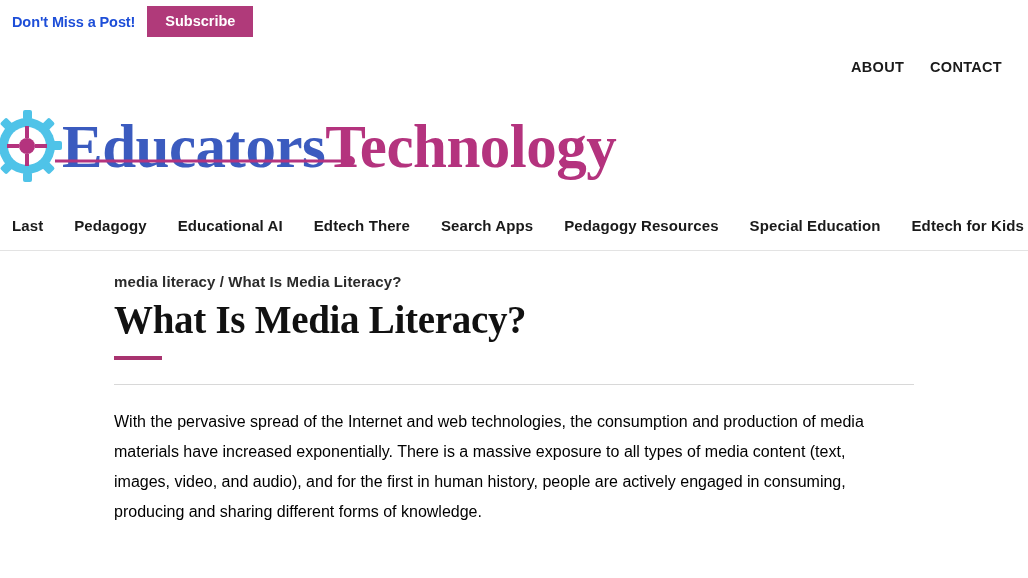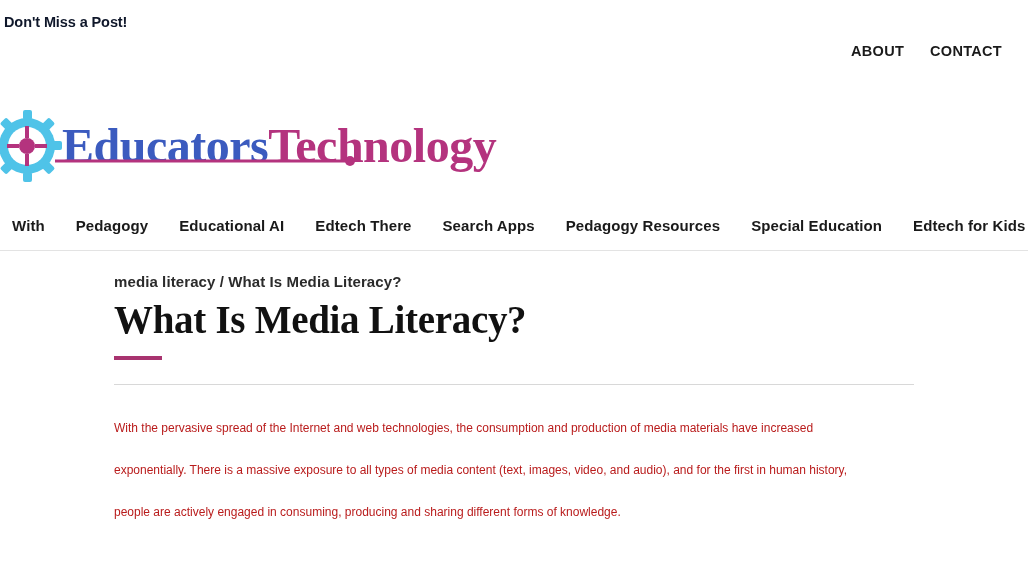--- a/index.html
+++ b/index.html
@@ -17,43 +17,43 @@
   .topbar {
     height: 43px;
     background: #ffffff;
     display: flex;
     align-items: center;
     padding-left: 0;
   }
   .topbar-text {
     font-size: 14.5px;
     font-weight: bold;
-    color: #0f172a;
+    color: #1d4ed8;
     letter-spacing: -0.1px;
-    margin-left: 4px;
+    margin-left: 12px;
     padding-left: 0;
   }
   .subscribe-btn {
     margin-left: 12px;
     background: #b03a7a;
     color: #ffffff;
     border: none;
     font-family: "Liberation Sans", sans-serif;
     font-size: 14.5px;
     font-weight: bold;
     padding: 8px 18px;
     cursor: pointer;
     line-height: 1.1;
   }
 
   
   .utility {
     height: 48px;
     display: flex;
-    align-items: flex-start;
+    align-items: center;
     justify-content: flex-end;
     padding-right: 0;
     background: #ffffff;
   }
   .utility-link {
     font-size: 14.5px;
     font-weight: bold;
     color: #1a1a1a;
     letter-spacing: 0.3px;
     text-decoration: none;
@@ -104,21 +104,21 @@
   }
   .logo-mark {
     width: 72px;
     height: 88px;
     position: relative;
     flex: 0 0 auto;
     margin-left: -6px;
   }
   .logo-wordmark {
     font-family: "Liberation Serif", serif;
-    font-size: 48px;
+    font-size: 61px;
     line-height: 1;
     letter-spacing: -0.5px;
     white-space: nowrap;
     margin-left: -4px;
   }
   .word-educators { color: #3b5bbf; font-weight: bold; }
   .word-technology { color: #b4337e; font-weight: bold; }
 
   
   .logo-svg { display: block; }
@@ -180,31 +180,32 @@
     color: #2b2b2b;
     margin-bottom: 24px;
   }
   .byline-rule {
     width: 800px;
     height: 1px;
     background: #d8d8d8;
     margin-bottom: 22px;
   }
   .body-text {
-    font-size: 12px;
-    line-height: 42px;
-    color: #b91c1c;
+    font-size: 16px;
+    line-height: 30px;
+    color: #000000;
     width: 770px;
   }
 </style>
 </head>
 <body>
 
 <div class="topbar">
   <span class="topbar-text">Don't Miss a Post!</span>
+  <button class="subscribe-btn">Subscribe</button>
 </div>
 
 <div class="utility">
   <a class="utility-link">ABOUT</a>
   <a class="utility-link">CONTACT</a>
 </div>
 
 <div class="masthead">
   <div class="logo-mark">
     <svg class="logo-svg" width="72" height="88" viewBox="0 0 72 88">
@@ -237,21 +238,21 @@
 </div>
 
 <div style="position:relative;height:0;">
   <svg width="400" height="10" style="position:absolute;top:-45px;left:55px;" viewBox="0 0 400 10">
     <line x1="0" y1="5" x2="292" y2="5" stroke="#b4337e" stroke-width="3"></line>
     <circle cx="295" cy="5" r="5" fill="#b4337e"></circle>
   </svg>
 </div>
 
 <nav class="mainnav">
-  <a class="nav-item">With</a>
+  <a class="nav-item">Last</a>
   <a class="nav-item">Pedagogy</a>
   <a class="nav-item">Educational AI</a>
   <a class="nav-item">Edtech There</a>
   <a class="nav-item">Search Apps</a>
   <a class="nav-item">Pedagogy Resources</a>
   <a class="nav-item">Special Education</a>
   <a class="nav-item">Edtech for Kids</a>
 </nav>
 
 <main class="article">

